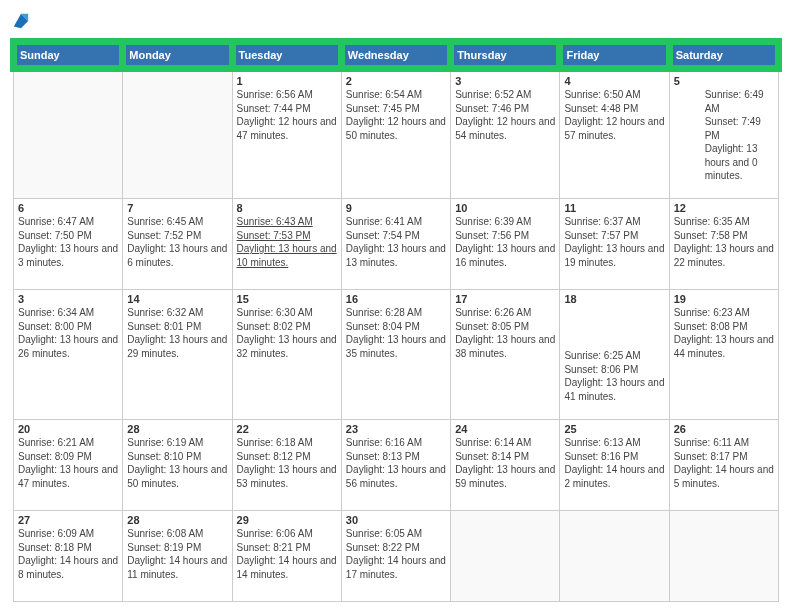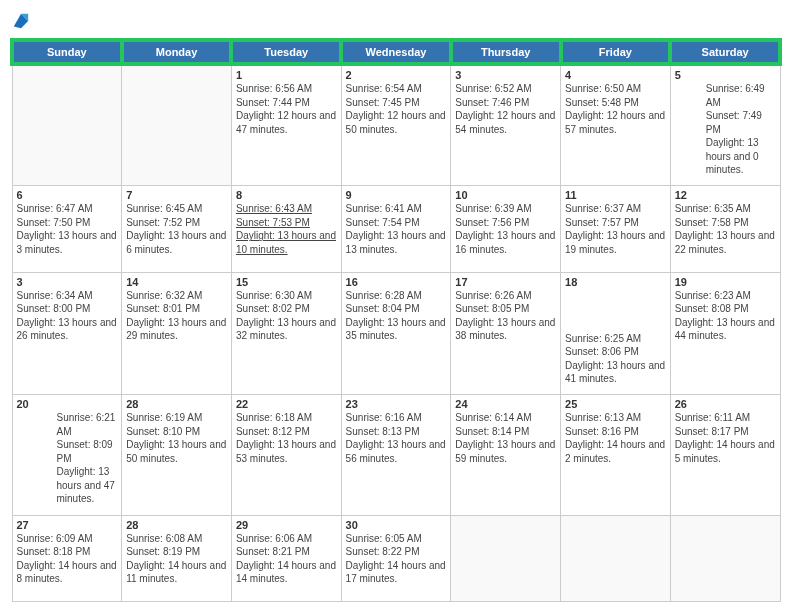--- a/index.html
+++ b/index.html
@@ -60,22 +60,22 @@
       border: 1px solid #ccc;
       border-collapse: collapse;
       width: 100%;
       table-layout: fixed;
     }
     .calendar th {
       background: #3572b0;
       color: #fff;
       font-size: 11px;
       padding: 4px 3px;
-      text-align: center;
-      border: 4px solid #22c55e;
+      text-align: left;
+      border: 7px solid #22c55e;
       font-weight: bold;
     }
     .calendar td {
       border: 1px solid #ccc;
       vertical-align: top;
       padding: 3px 4px;
       font-size: 9.5px;
       color: #333;
       background: #fff;
       height: 82px;
@@ -146,21 +146,21 @@
           </td>
           <td>
             <span class="day-num">3</span>
             <div class="day-info" style="white-space: pre-line;">Sunrise: 6:52 AM
 Sunset: 7:46 PM
 Daylight: 12 hours and 54 minutes.</div>
           </td>
           <td>
             <span class="day-num">4</span>
             <div class="day-info" style="white-space: pre-line;">Sunrise: 6:50 AM
-Sunset: 5:48 PM
+Sunset: 4:48 PM
 Daylight: 12 hours and 57 minutes.</div>
           </td>
           <td>
             <span class="day-num">5</span>
             <div class="day-info" style="white-space: pre-line; margin-left: 31px;">Sunrise: 6:49 AM
 Sunset: 7:49 PM
 Daylight: 13 hours and 0 minutes.</div>
           </td>
         </tr>
         <tr>
@@ -247,21 +247,21 @@
           <td>
             <span class="day-num">19</span>
             <div class="day-info" style="white-space: pre-line;">Sunrise: 6:23 AM
 Sunset: 8:08 PM
 Daylight: 13 hours and 44 minutes.</div>
           </td>
         </tr>
         <tr>
           <td>
             <span class="day-num">20</span>
-            <div class="day-info" style="white-space: pre-line; margin-left: 40px;">Sunrise: 6:21 AM
+            <div class="day-info" style="white-space: pre-line;">Sunrise: 6:21 AM
 Sunset: 8:09 PM
 Daylight: 13 hours and 47 minutes.</div>
           </td>
           <td>
             <span class="day-num">28</span>
             <div class="day-info" style="white-space: pre-line;">Sunrise: 6:19 AM
 Sunset: 8:10 PM
 Daylight: 13 hours and 50 minutes.</div>
           </td>
           <td>

